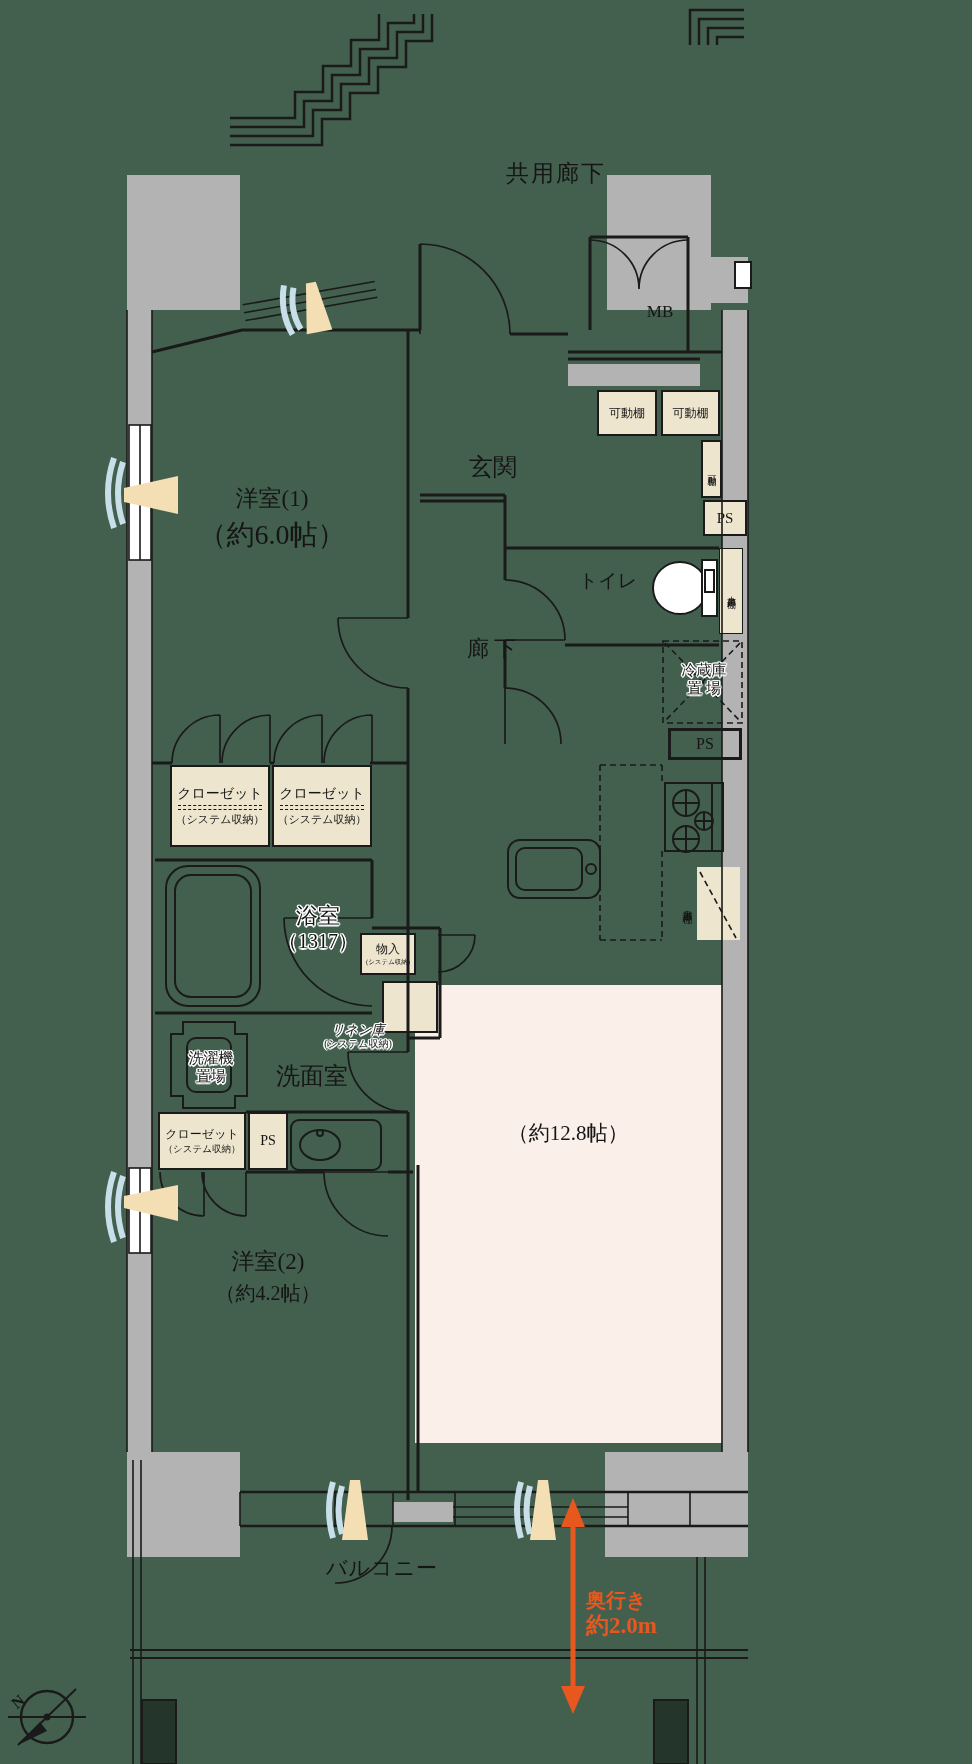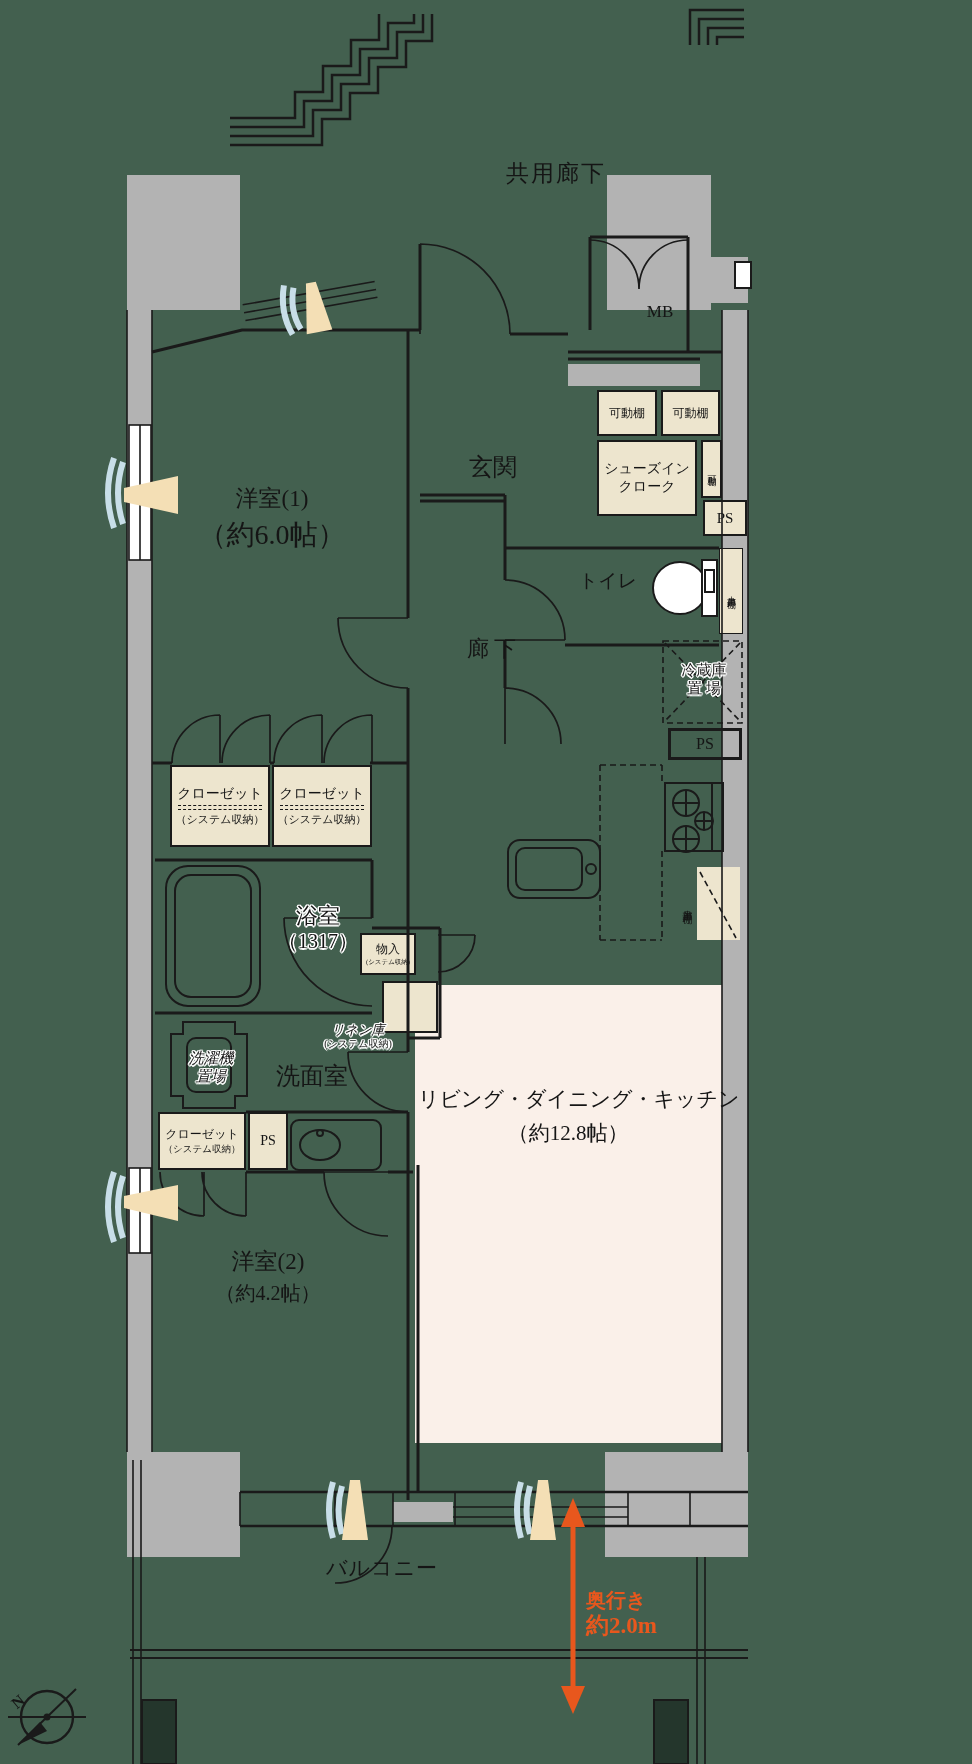--- a/index.html
+++ b/index.html
@@ -56,24 +56,20 @@
   <div class="gray z3" style="left:628px;top:1502px;width:62px;height:20px;"></div>
 
   <div class="pink z2" style="left:415px;top:985px;width:307px;height:458px;"></div>
 
   <div class="beige z3" style="left:597px;top:390px;width:60px;height:46px;font-size:12px;">
     <span>可動棚</span>
     </div>
   <div class="beige z3" style="left:661px;top:390px;width:59px;height:46px;font-size:12px;">
     <span>可動棚</span>
     </div>
-  <div class="beige z3" style="left:597px;top:440px;width:100px;height:76px;font-size:14px;">
-    <div>シューズイン</div>
-    <div>クローク</div>
-    </div>
   <div class="beige z3 vert" style="left:701px;top:440px;width:21px;height:58px;font-size:9px;">
     <span>可動棚</span>
     </div>
   <div class="beige z3" style="left:703px;top:500px;width:44px;height:36px;font-size:15px;">
     <span>PS</span>
     </div>
   <div class="beige z3 vert" style="left:719px;top:548px;width:24px;height:86px;font-size:9px;border-width:1.5px;">
     <span>上部吊戸棚</span>
     </div>
   <div class="beige z3" style="left:170px;top:765px;width:100px;height:82px;">
@@ -276,28 +272,27 @@
     <div>置 場</div>
     </div>
   <div class="lbl halo" style="left:268px;top:903px;width:100px;">
     <div style="font-size:22px;">浴室</div>
     <div style="font-size:20px;">（1317）</div>
     </div>
   <div class="lbl halo" style="left:310px;top:1022px;width:96px;">
     <div style="font-size:13px;font-style:italic;">リネン庫</div>
     <div style="font-size:10px;">(システム収納)</div>
     </div>
-  <div class="lbl halo" style="left:172px;top:1049px;width:78px;font-size:15px;font-style:italic;">
+  <div class="lbl halo" style="left:172px;top:1049px;width:78px;font-size:15px;">
     <div>洗濯機</div>
     <div>置場</div>
     </div>
   <div class="lbl" style="left:264px;top:1062px;width:96px;font-size:24px;">洗面室</div>
   <div class="lbl" style="left:198px;top:1248px;width:140px;font-size:23px;">洋室(2)</div>
   <div class="lbl" style="left:190px;top:1281px;width:156px;font-size:20px;">（約4.2帖）</div>
-  <div class="lbl" style="left:418px;top:1087px;width:300px;font-size:21px;">リビング・ダイニング・キッチン</div>
   <div class="lbl" style="left:493px;top:1121px;width:150px;font-size:21px;">（約12.8帖）</div>
   <div class="lbl" style="left:326px;top:1556px;width:112px;font-size:21px;letter-spacing:1px;">バルコニー</div>
   <div class="lbl" style="left:586px;top:1588px;width:90px;text-align:left;color:var(--c-accent-orange);font-weight:bold;">
     <div style="font-size:20px;">奥行き</div>
     <div style="font-size:23px;">約2.0m</div>
     </div>
   <div class="lbl" style="left:6px;top:1692px;width:24px;font-size:16px;font-weight:bold;transform:rotate(-40deg);">N</div>
 
 </div>
 

